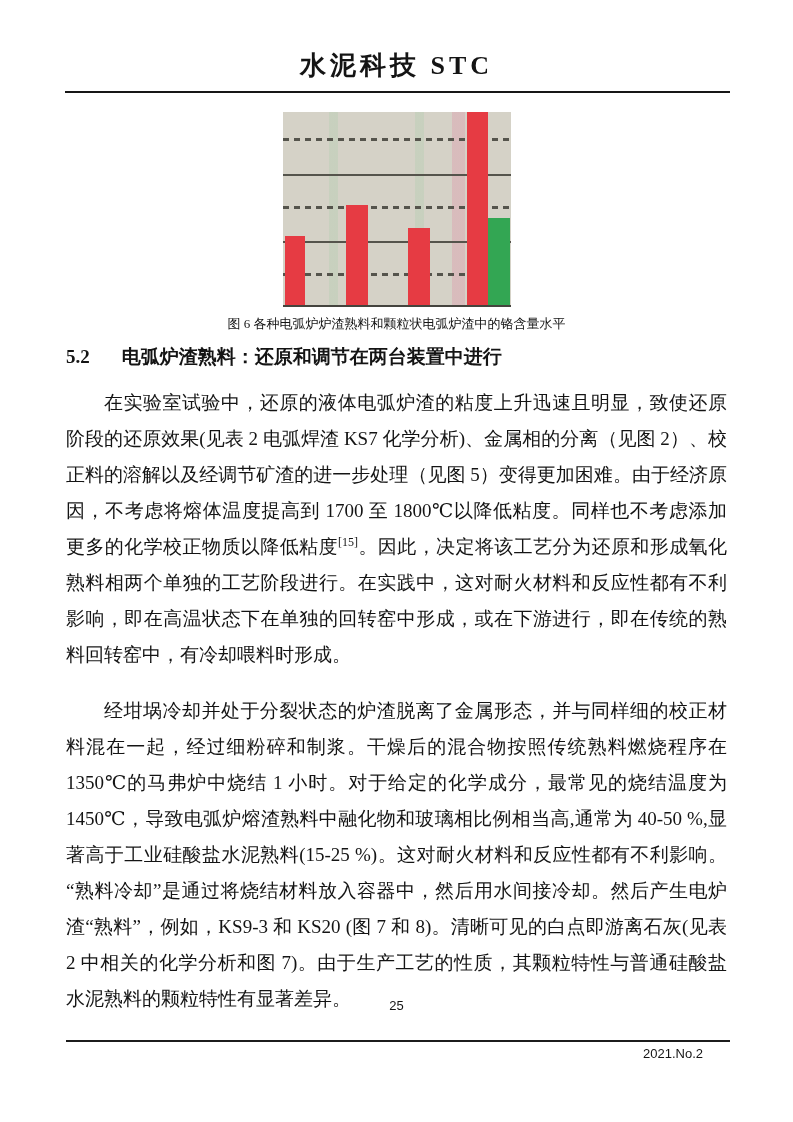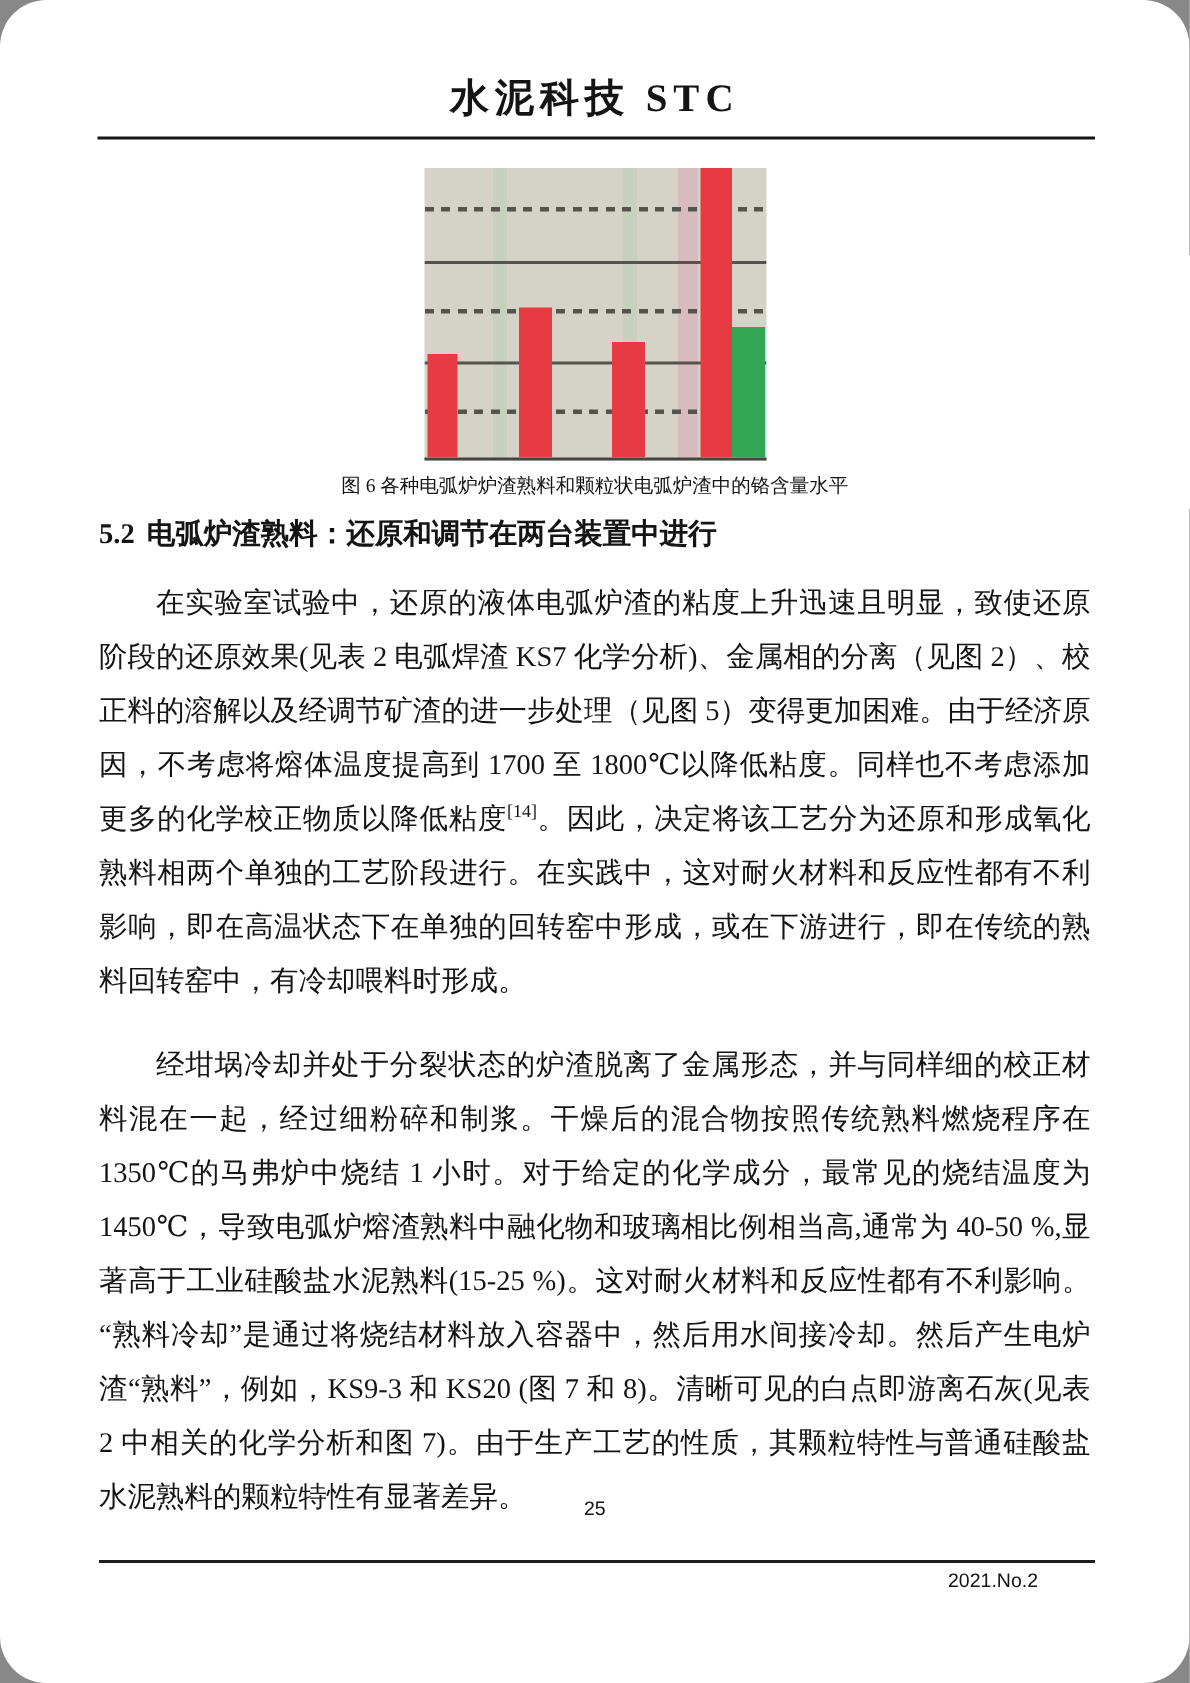--- a/index.html
+++ b/index.html
@@ -4,21 +4,20 @@
 <style>
   html,body{margin:0;padding:0;background:#888;}
   .page{
     position:relative;
     width:793px;height:1122px;
     margin:0 auto;
     background:#ffffff;
     font-family:"Liberation Serif","DejaVu Serif",serif;
     color:#141414;
     overflow:hidden;
-    border-radius:31px;
   }
   
   .header-title{
     margin:0;
     padding-top:48px;
     text-align:center;
     font-size:26px;
     line-height:36px;
     font-weight:600;
     letter-spacing:4px;
@@ -65,21 +64,21 @@
     font-size:13px;
     line-height:20px;
   }
   
   .section-heading{
     margin:9px 66px 0;
     font-size:19px;
     line-height:27px;
     font-weight:bold;
   }
-  .section-number{margin-right:8px;}
+  .section-number{margin-right:32px;}
   
   .body-para{
     margin:0 66px;
     font-size:19px;
     line-height:36px;
     text-align:justify;
     text-indent:2em;
   }
   .para-1{margin-top:15px;}
   .para-2{margin-top:20px;}
@@ -89,21 +88,21 @@
     position:absolute;left:66px;top:1040px;
     width:664px;height:2px;background:#1c1c1c;
   }
   .footer-page{
     position:absolute;left:0;top:998px;width:100%;
     text-align:center;
     font-family:"Liberation Sans","DejaVu Sans",sans-serif;
     font-size:13px;
   }
   .footer-issue{
-    position:absolute;right:101px;top:1046px;
+    position:absolute;right:90px;top:1046px;
     font-family:"Liberation Sans","DejaVu Sans",sans-serif;
     font-size:13px;
   }
 </style>
 </head>
 <body>
 
 <div class="page">
 
   <div class="header-title">水泥科技 STC</div>
@@ -123,21 +122,21 @@
         <div class="bar" style="left: 90%; width: 10%; height: 45%; background: rgb(51, 166, 83);"></div>
       </div>
   </div>
 
   <div class="figure-caption">图 6 各种电弧炉炉渣熟料和颗粒状电弧炉渣中的铬含量水平</div>
 
   <div class="section-heading">
     <span class="section-number">5.2</span><span>电弧炉渣熟料：还原和调节在两台装置中进行</span>
   </div>
 
-  <p class="body-para para-1"><span>在实验室试验中，还原的液体电弧炉渣的粘度上升迅速且明显，致使还原阶段的还原效果(见表 2 电弧焊渣 KS7 化学分析)、金属相的分离（见图 2）、校正料的溶解以及经调节矿渣的进一步处理（见图 5）变得更加困难。由于经济原因，不考虑将熔体温度提高到 1700 至 1800℃以降低粘度。同样也不考虑添加更多的化学校正物质以降低粘度</span><sup class="cite">[14]</sup><span>。因此，决定将该工艺分为还原和形成氧化熟料相两个单独的工艺阶段进行。在实践中，这对耐火材料和反应性都有不利影响，即在高温状态下在单独的回转窑中形成，或在下游进行，即在传统的熟料回转窑中，有冷却喂料时形成。</span></p>
+  <p class="body-para para-1"><span>在实验室试验中，还原的液体电弧炉渣的粘度上升迅速且明显，致使还原阶段的还原效果(见表 2 电弧焊渣 KS7 化学分析)、金属相的分离（见图 2）、校正料的溶解以及经调节矿渣的进一步处理（见图 5）变得更加困难。由于经济原因，不考虑将熔体温度提高到 1700 至 1800℃以降低粘度。同样也不考虑添加更多的化学校正物质以降低粘度</span><sup class="cite">[15]</sup><span>。因此，决定将该工艺分为还原和形成氧化熟料相两个单独的工艺阶段进行。在实践中，这对耐火材料和反应性都有不利影响，即在高温状态下在单独的回转窑中形成，或在下游进行，即在传统的熟料回转窑中，有冷却喂料时形成。</span></p>
 
   <p class="body-para para-2">经坩埚冷却并处于分裂状态的炉渣脱离了金属形态，并与同样细的校正材料混在一起，经过细粉碎和制浆。干燥后的混合物按照传统熟料燃烧程序在 1350℃的马弗炉中烧结 1 小时。对于给定的化学成分，最常见的烧结温度为 1450℃，导致电弧炉熔渣熟料中融化物和玻璃相比例相当高,通常为 40-50 %,显著高于工业硅酸盐水泥熟料(15-25 %)。这对耐火材料和反应性都有不利影响。“熟料冷却”是通过将烧结材料放入容器中，然后用水间接冷却。然后产生电炉渣“熟料”，例如，KS9-3 和 KS20 (图 7 和 8)。清晰可见的白点即游离石灰(见表 2 中相关的化学分析和图 7)。由于生产工艺的性质，其颗粒特性与普通硅酸盐水泥熟料的颗粒特性有显著差异。</p>
 
   <div class="footer-rule"></div>
   <div class="footer-page">25</div>
   <div class="footer-issue">2021.No.2</div>
 
 </div>
 
 </body></html>

